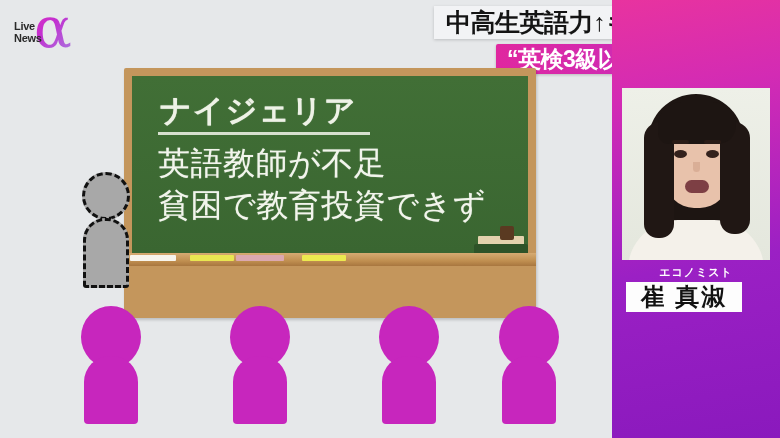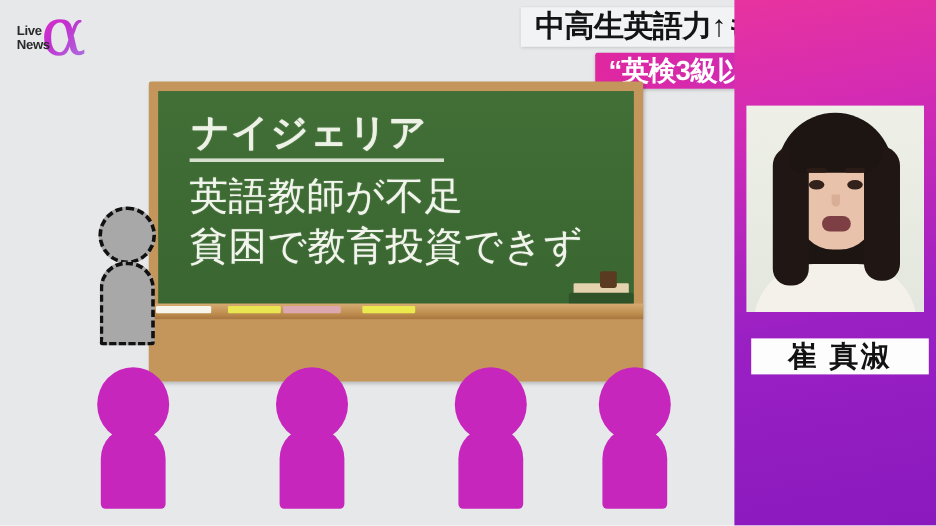--- a/index.html
+++ b/index.html
@@ -222,21 +222,21 @@
   #guest-role {
     position: absolute; left: 10px; top: 264px;
     width: 148px; height: 17px;
     display: flex; align-items: center; justify-content: center;
   }
   #guest-role span {
     font-size: 11px; font-weight: bold; color: #fff; letter-spacing: 1px;
   }
   #guest-name {
     position: absolute; left: 14px; top: 282px;
-    width: 148px; height: 30px;
+    width: 116px; height: 30px;
     background: #fdfdfd;
     display: flex; align-items: center; justify-content: center;
   }
   #guest-name span {
     font-size: 24px; font-weight: bold; color: #121212; letter-spacing: 2px;
   }
 </style>
 </head>
 <body>
 
@@ -310,18 +310,21 @@
       <div class="hair-left"></div>
       <div class="hair-right"></div>
       <div class="bangs"></div>
       <div class="brow l"></div>
       <div class="brow r"></div>
       <div class="eye l"></div>
       <div class="eye r"></div>
       <div class="nose"></div>
       <div class="mouth"></div>
     </div>
+    <div id="guest-role">
+      <span>エコノミスト</span>
+    </div>
     <div id="guest-name">
       <span>崔 真淑</span>
     </div>
   </div>
 
 </div>
 
 </body></html>

